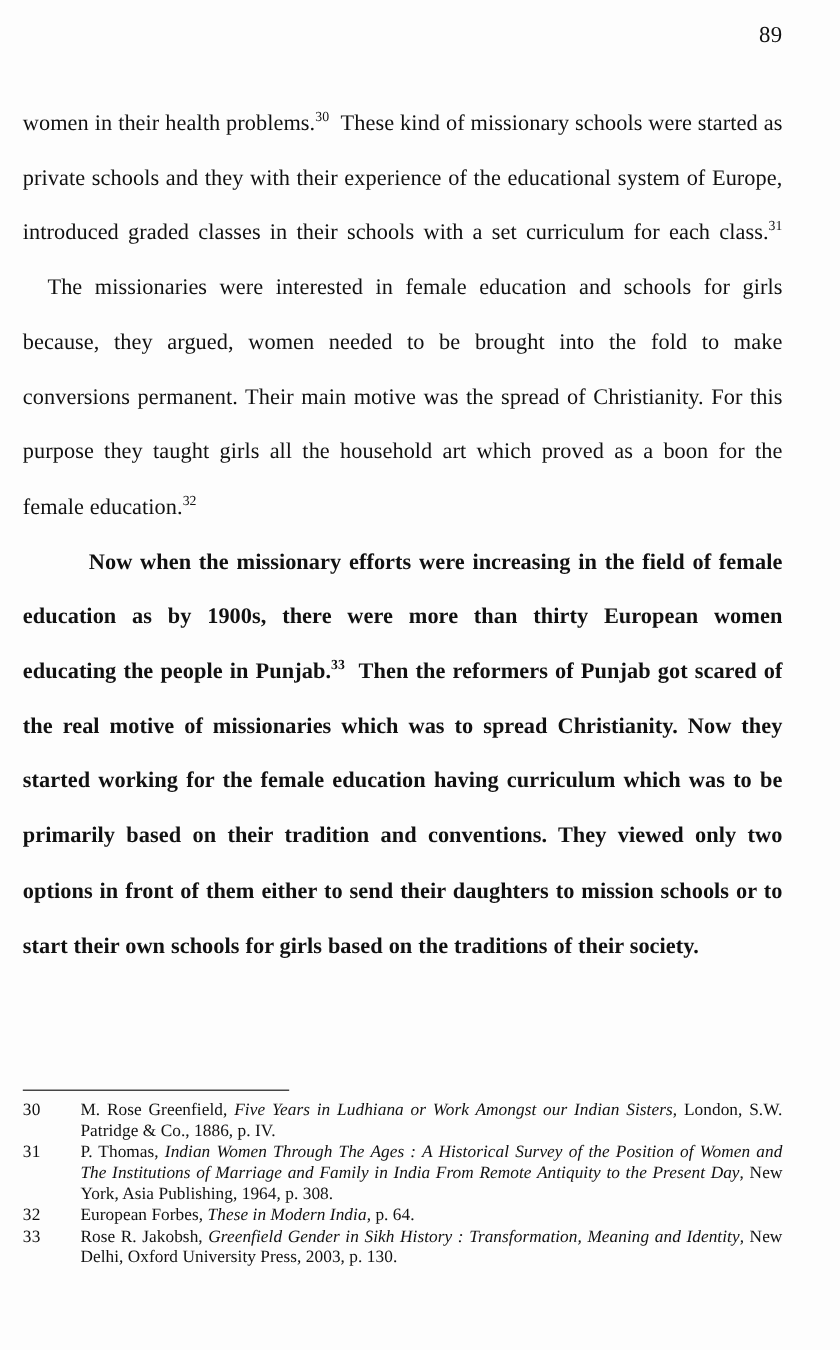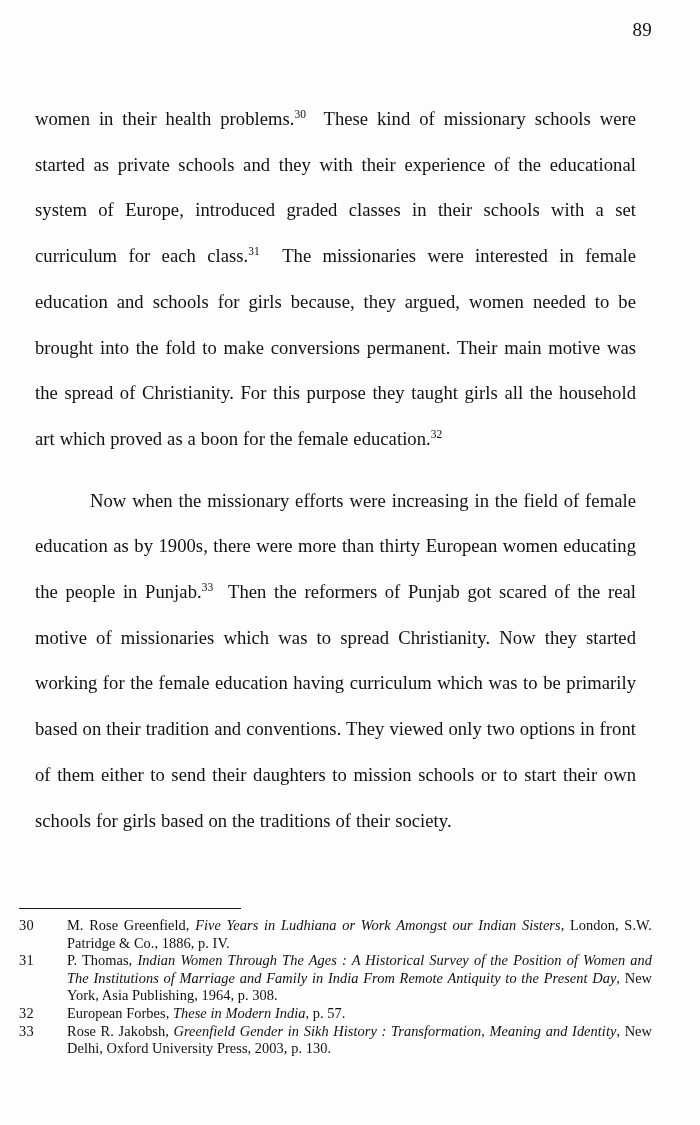--- a/index.html
+++ b/index.html
@@ -25,30 +25,31 @@
     line-height: 1;
     letter-spacing: 0.2px;
   }
   .body-block {
     position: absolute;
     left: 19px;
     top: 80px;
     width: 633px;
   }
   .para {
-    margin: 16px;
+    margin: 0;
     text-align: justify;
     text-justify: inter-word;
     font-size: 18.6px;
     line-height: 45.7px;
     letter-spacing: 0.05px;
     word-spacing: 0.2px;
   }
   .para.indented {
     text-indent: 55px;
+    font-weight: bold;
   }
   .para + .para {
     margin-top: 0;
   }
   sup.fn {
     font-size: 11.5px;
     vertical-align: super;
     line-height: 0;
     letter-spacing: 0;
   }
@@ -109,21 +110,21 @@
         <div class="note">
           <div class="note-num">30</div>
           <div class="note-text"><span>M. Rose Greenfield, </span><i>Five Years in Ludhiana or Work Amongst our Indian Sisters</i><span>, London, S.W. Patridge &amp; Co., 1886, p. IV.</span></div>
         </div>
         <div class="note">
           <div class="note-num">31</div>
           <div class="note-text"><span>P. Thomas, </span><i>Indian Women Through The Ages : A Historical Survey of the Position of Women and The Institutions of Marriage and Family in India From Remote Antiquity to the Present Day</i><span>, New York, Asia Publishing, 1964, p. 308.</span></div>
         </div>
         <div class="note">
           <div class="note-num">32</div>
-          <div class="note-text nojust"><span>European Forbes, </span><i>These in Modern India</i><span>, p. 57.</span></div>
+          <div class="note-text nojust"><span>European Forbes, </span><i>These in Modern India</i><span>, p. 64.</span></div>
         </div>
         <div class="note">
           <div class="note-num">33</div>
           <div class="note-text"><span>Rose R. Jakobsh, </span><i>Greenfield Gender in Sikh History : Transformation, Meaning and Identity</i><span>, New Delhi, Oxford University Press, 2003, p. 130.</span></div>
         </div>
       </div>
   </div>
 
 </div>
 

